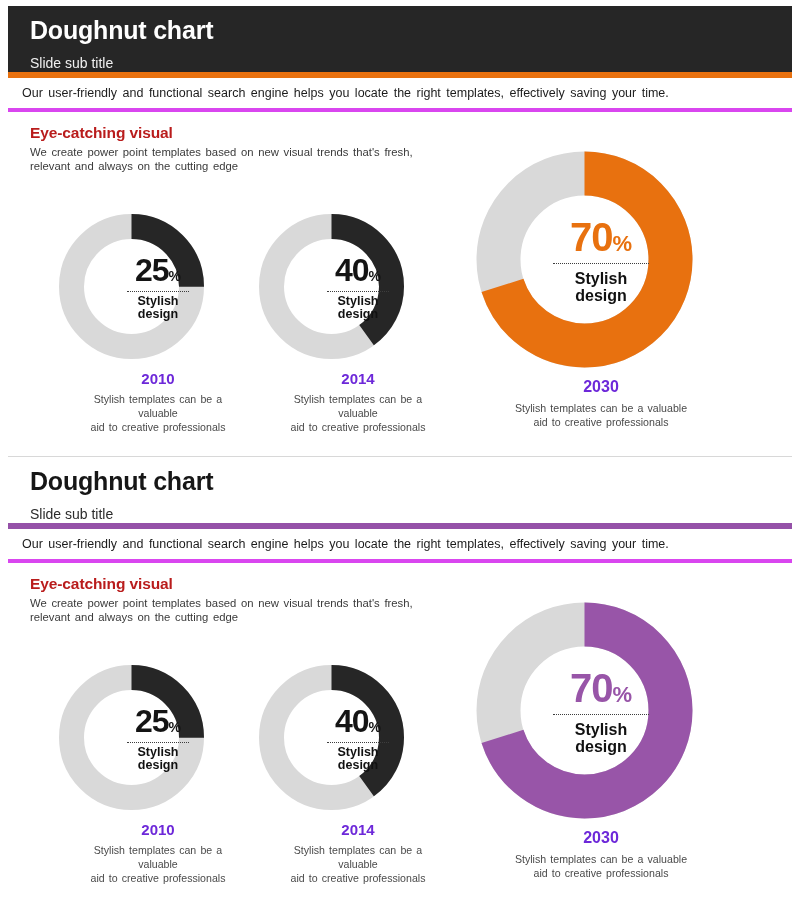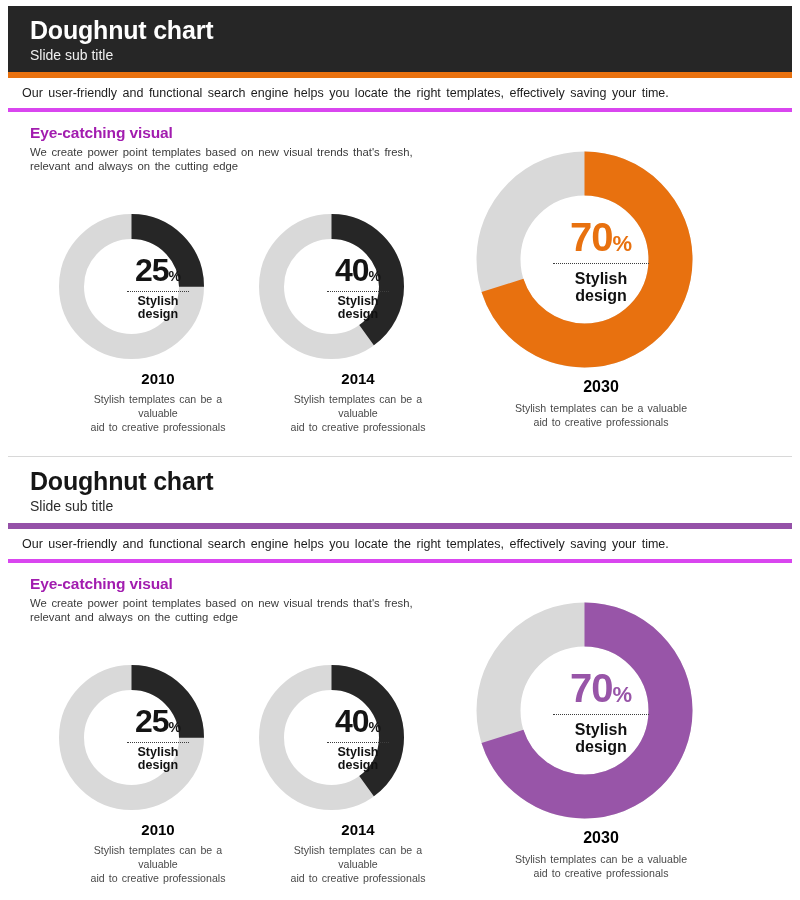--- a/index.html
+++ b/index.html
@@ -53,21 +53,21 @@
     font-weight: bold;
     line-height: 30px;
     letter-spacing: -0.2px;
   }
   .slide--dark .slide-title { color: #ffffff; }
   .slide--light .slide-title { color: #161616; }
 
   .slide-subtitle {
     font-size: 14px;
     line-height: 20px;
-    margin-top: 0;
+    margin-top: 8px;
   }
   .slide--dark .slide-subtitle { color: #f0f0f0; }
   .slide--light .slide-subtitle { color: #2b2b2b; }
 
   .accent-bar { height: 6px; width: 100%; }
 
   
   .lead-row {
     height: 34px;
     display: flex;
@@ -80,21 +80,21 @@
     color: #1c1c1c;
     word-spacing: 2px;
   }
 
   
   .slide-body { position: relative; padding: 12px 0 0 0; }
 
   .section-heading {
     font-size: 15.5px;
     font-weight: bold;
-    color: #a21caf;
+    color: #b91c1c;
     padding-left: 22px;
     letter-spacing: -0.1px;
   }
   .section-sub {
     font-size: 11.3px;
     line-height: 14px;
     color: #3a3a3a;
     padding-left: 22px;
     margin-top: 3px;
     word-spacing: 1.5px;
@@ -150,21 +150,21 @@
 
   
   .large .pct-num { font-size: 40px; text-align: center; }
   .large .pct-sign { font-size: 22px; }
   .large .divider-dotted { width: 96px; margin: 3px 0 6px 0; }
   .large .center-label { font-size: 16px; }
 
   .year-label {
     font-size: 16px;
     font-weight: bold;
-    color: #000000;
+    color: #6d28d9;
     margin-top: 10px;
   }
   .chart-cell--small .year-label { font-size: 15px; }
 
   .caption {
     font-size: 10.6px;
     line-height: 14px;
     color: #4a4a4a;
     margin-top: 5px;
     word-spacing: 1.2px;

